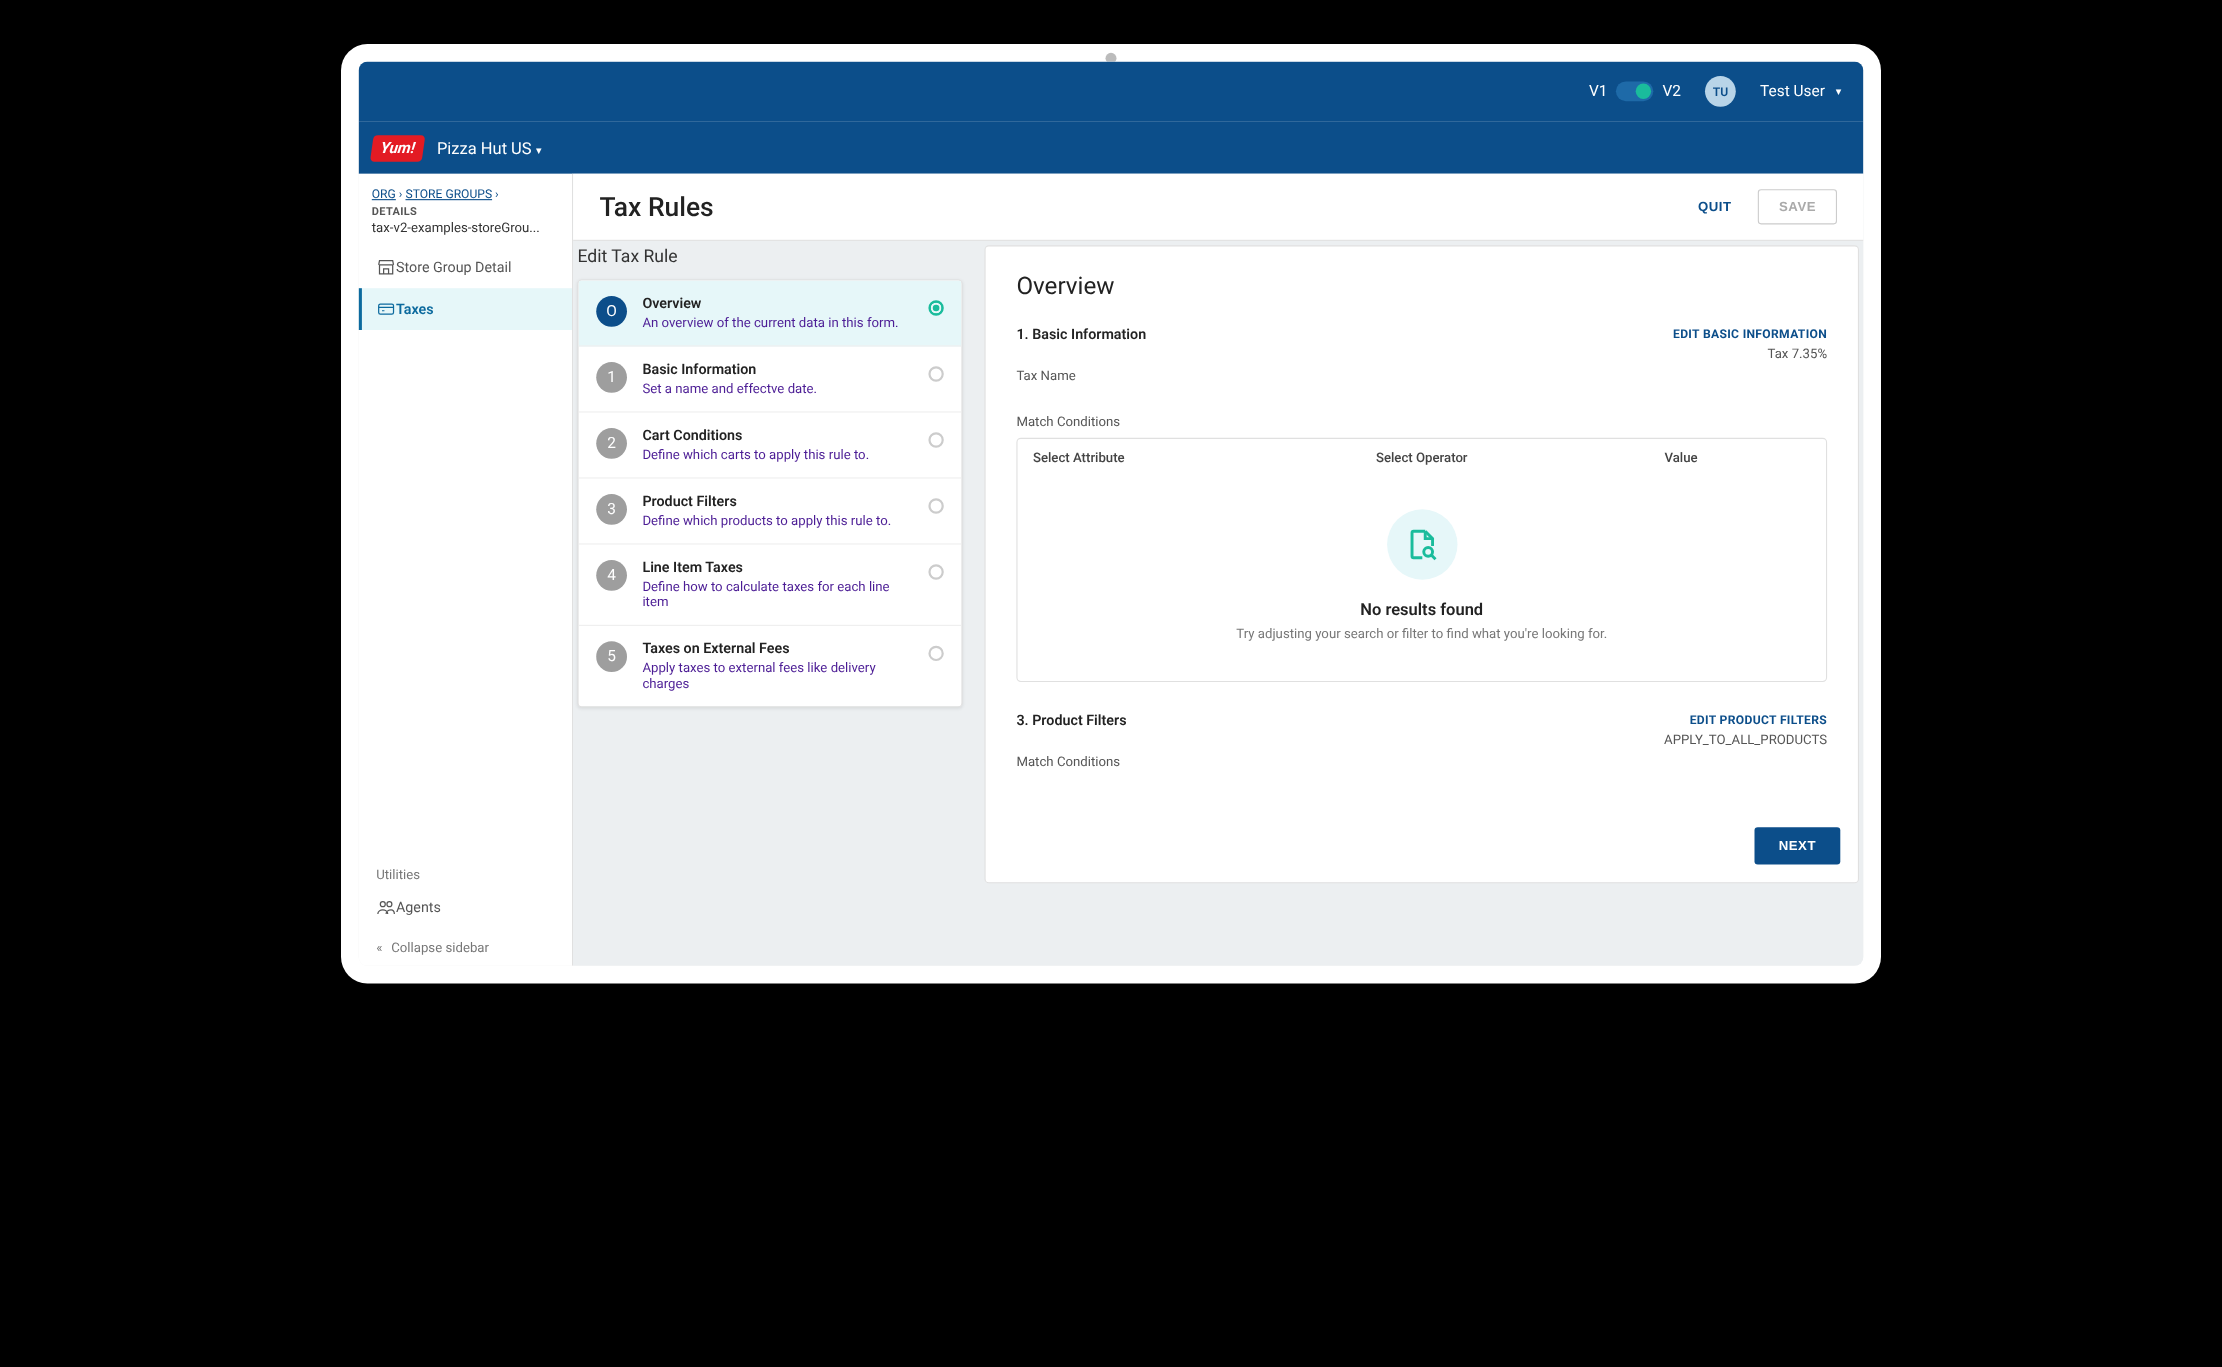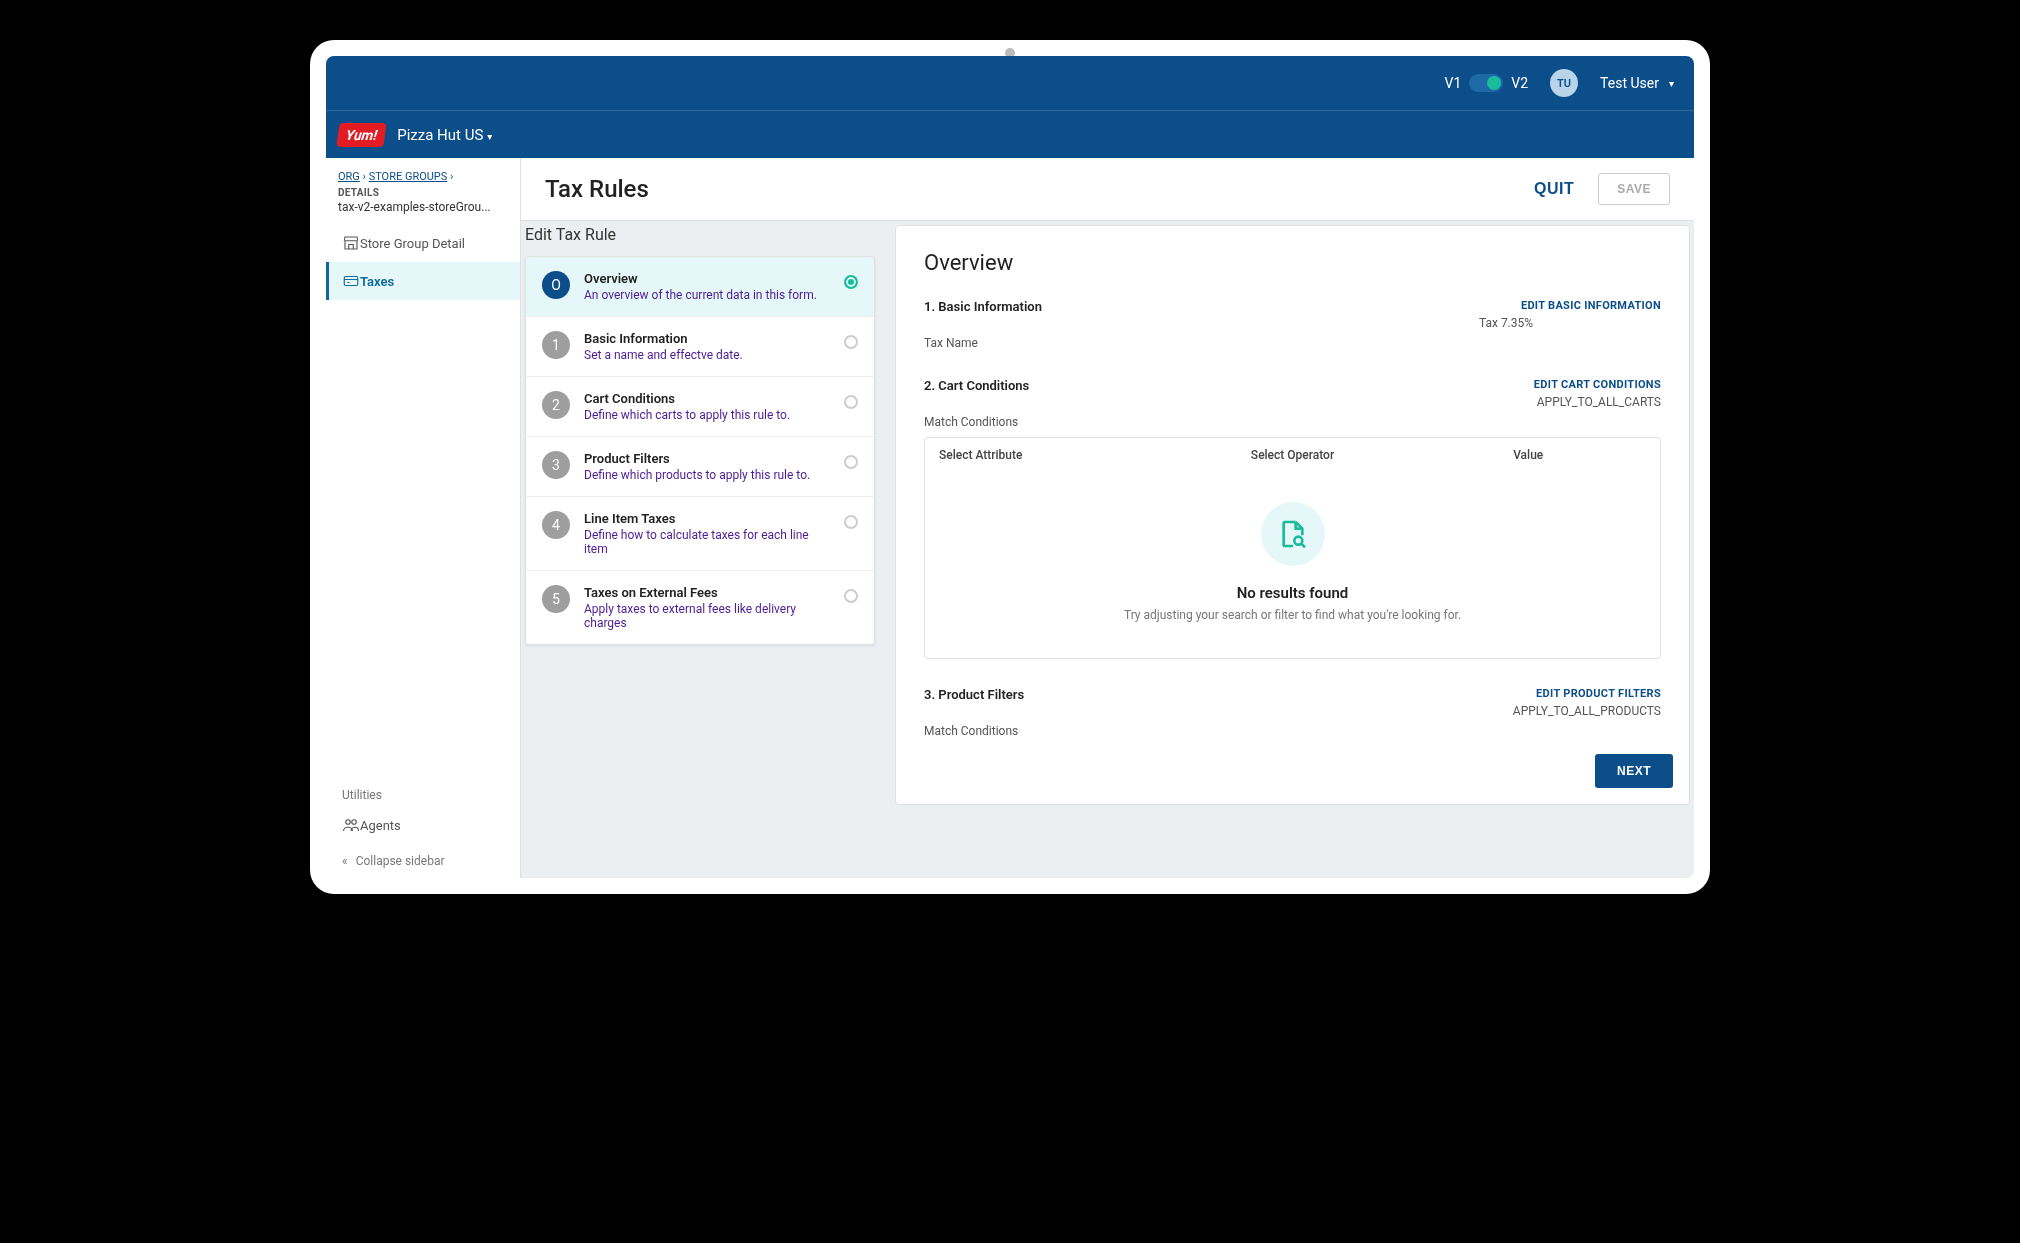--- a/index.html
+++ b/index.html
@@ -30,21 +30,21 @@
 .nav-item svg { width: 18px; height: 18px; stroke: currentColor; fill: none; stroke-width: 1.5; }
 .nav-item.active { background: #e6f7f9; color: #0c6a9e; border-left: 3px solid #0c6a9e; font-weight: 600; padding-left: 13px; }
 .sidebar-spacer { flex: 1; }
 .utilities-label { padding: 8px 16px 4px; font-size: 12px; color: #777; }
 .collapse-btn { padding: 10px 16px; cursor: pointer; color: #777; font-size: 12px; display: flex; align-items: center; gap: 8px; }
 
 .main { flex: 1; background: #eceff1; display: flex; flex-direction: column; }
 .main-header { background: #fff; border-bottom: 1px solid #e0e0e0; padding: 14px 24px; display: flex; align-items: center; justify-content: space-between; }
 .main-title { font-size: 24px; font-weight: 500; color: #222; }
 .header-actions { display: flex; gap: 10px; align-items: center; }
-.btn-text { background: none; border: none; color: #0c4e8a; font-weight: 600; font-size: 16px; letter-spacing: 0.5px; cursor: pointer; padding: 8px 14px; }
+.btn-text { background: none; border: none; color: #0c4e8a; font-weight: 600; font-size: 12px; letter-spacing: 0.5px; cursor: pointer; padding: 8px 14px; }
 .btn-outline { background: #fff; border: 1px solid #ccc; color: #aaa; font-weight: 600; font-size: 12px; letter-spacing: 0.5px; padding: 8px 18px; border-radius: 3px; }
 
 .main-body { display: flex; gap: 20px; padding: 4px; flex: 1; }
 
 .subhead { font-size: 16px; padding-bottom: 12px; color: #333; }
 
 .stepper-col { width: 350px; }
 .stepper { background: #fff; border: 1px solid #e0e0e0; border-radius: 4px; overflow: hidden; box-shadow: 0 1px 3px rgba(0,0,0,0.08); }
 .step { display: flex; align-items: flex-start; gap: 14px; padding: 14px 16px; border-bottom: 1px solid #eee; cursor: pointer; position: relative; }
 .step:last-child { border-bottom: none; }
@@ -212,36 +212,29 @@
           </div>
 
           <div class="detail-col">
             <div class="detail-title">Overview</div>
 
             <div class="section">
               <div class="section-head">
                 <div class="section-name">1. Basic Information</div>
                 <div>
                   <div class="section-edit">EDIT BASIC INFORMATION</div>
-                  <div class="section-val" style="font-size:12px;margin-top:4px">Tax 7.35%</div>
+                  <div class="section-val" style="text-align:right;font-size:12px;margin-top:4px">Tax 7.35%</div>
                 </div>
               </div>
               <div class="section-sub">
                   <span>Tax Name</span>
                 </div>
             </div>
 
             <div class="section">
-              <div class="section-head">
-                <div class="section-name">2. Cart Conditions</div>
-                <div>
-                  <div class="section-edit">EDIT CART CONDITIONS</div>
-                  <div class="section-val" style="text-align:right;font-size:12px;margin-top:4px">APPLY_TO_ALL_CARTS</div>
-                </div>
-              </div>
               <div class="section-sub">
                   <span>Match Conditions</span>
                 </div>
               <div class="cond-table">
                 <div class="cond-head">
                   <div>Select Attribute</div>
                   <div style="text-align:center">Select Operator</div>
                   <div style="text-align:center">Value</div>
                 </div>
                 <div class="empty-state">

